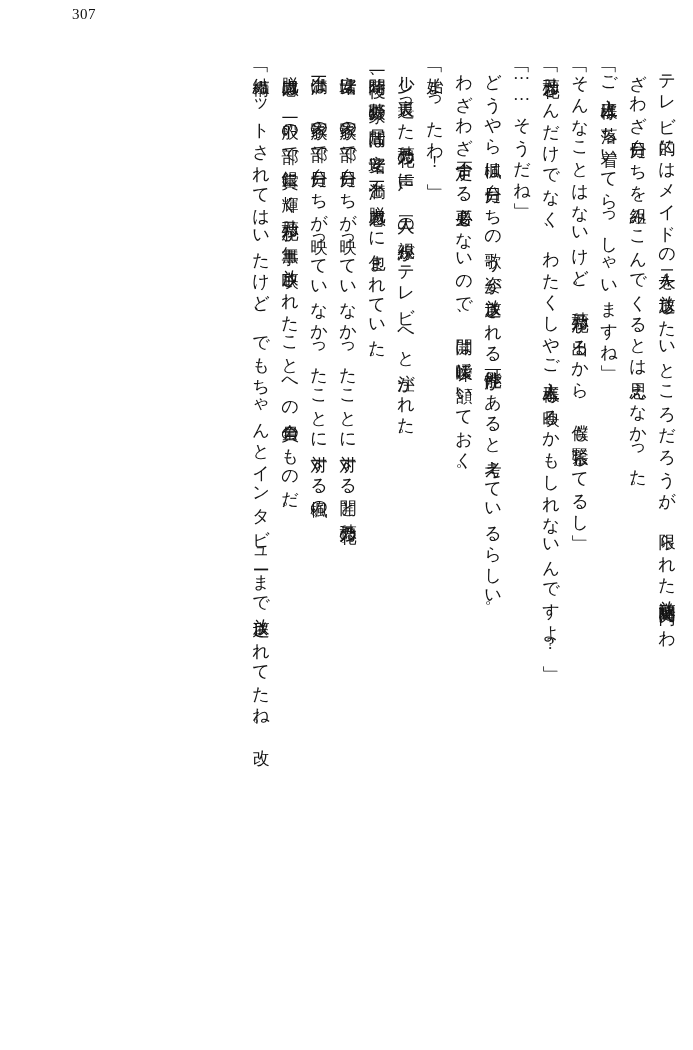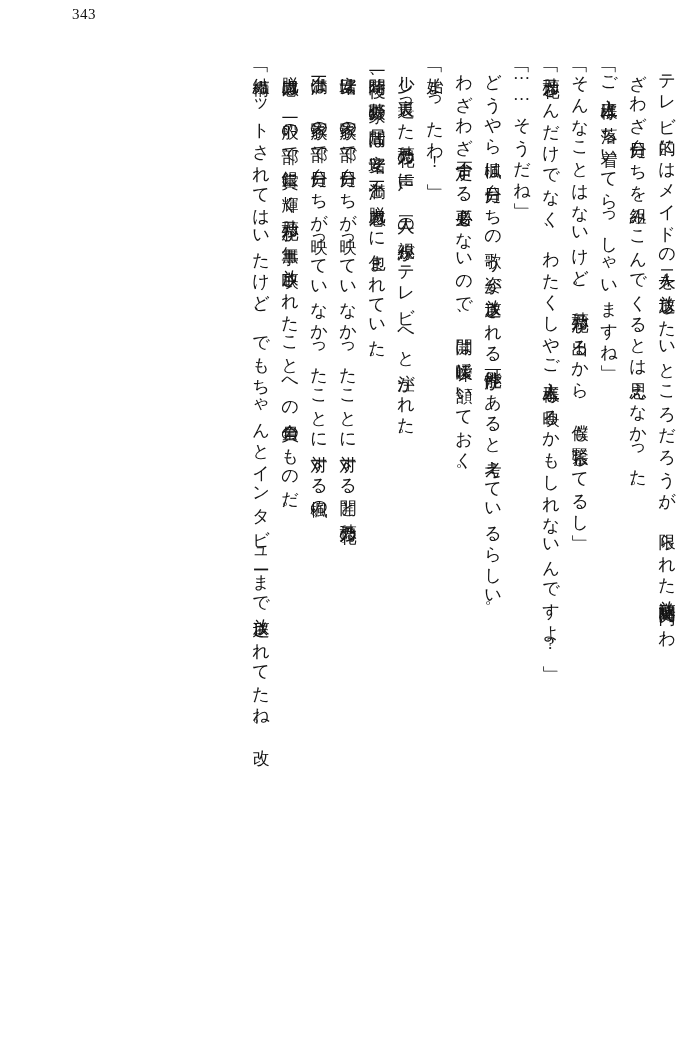--- a/index.html
+++ b/index.html
@@ -54,21 +54,21 @@
     overflow: visible;
     color: #141414;
     font-family: "Liberation Serif", "DejaVu Serif", serif;
   }
 </style>
 </head>
 <body>
 
 <div class="page">
 
-  <div class="page-number">343</div>
+  <div class="page-number">307</div>
 
   <div class="text-block">
     <div class="vline">テレビ的にはメイドの二人を放送したいところだろうが、限られた放送時間内にわ</div>
     <div class="vline">ざわざ自分たちを組みこんでくるとは思えなかった。</div>
     <div class="vline">「ご主人様は落ち着いてらっしゃいますね」</div>
     <div class="vline">「そんなことはないけど。穂乃花が出るから、僕も緊張してるし」</div>
     <div class="vline">「穂乃花さんだけでなく、わたくしやご主人様も映るかもしれないんですよ?」</div>
     <div class="vline">「……そうだね」</div>
     <div class="vline">どうやら楓は自分たちの歌う姿が放送される可能性があると考えているらしい。</div>
     <div class="vline">わざわざ否定する必要もないので、開は曖昧に頷いておく。</div>

